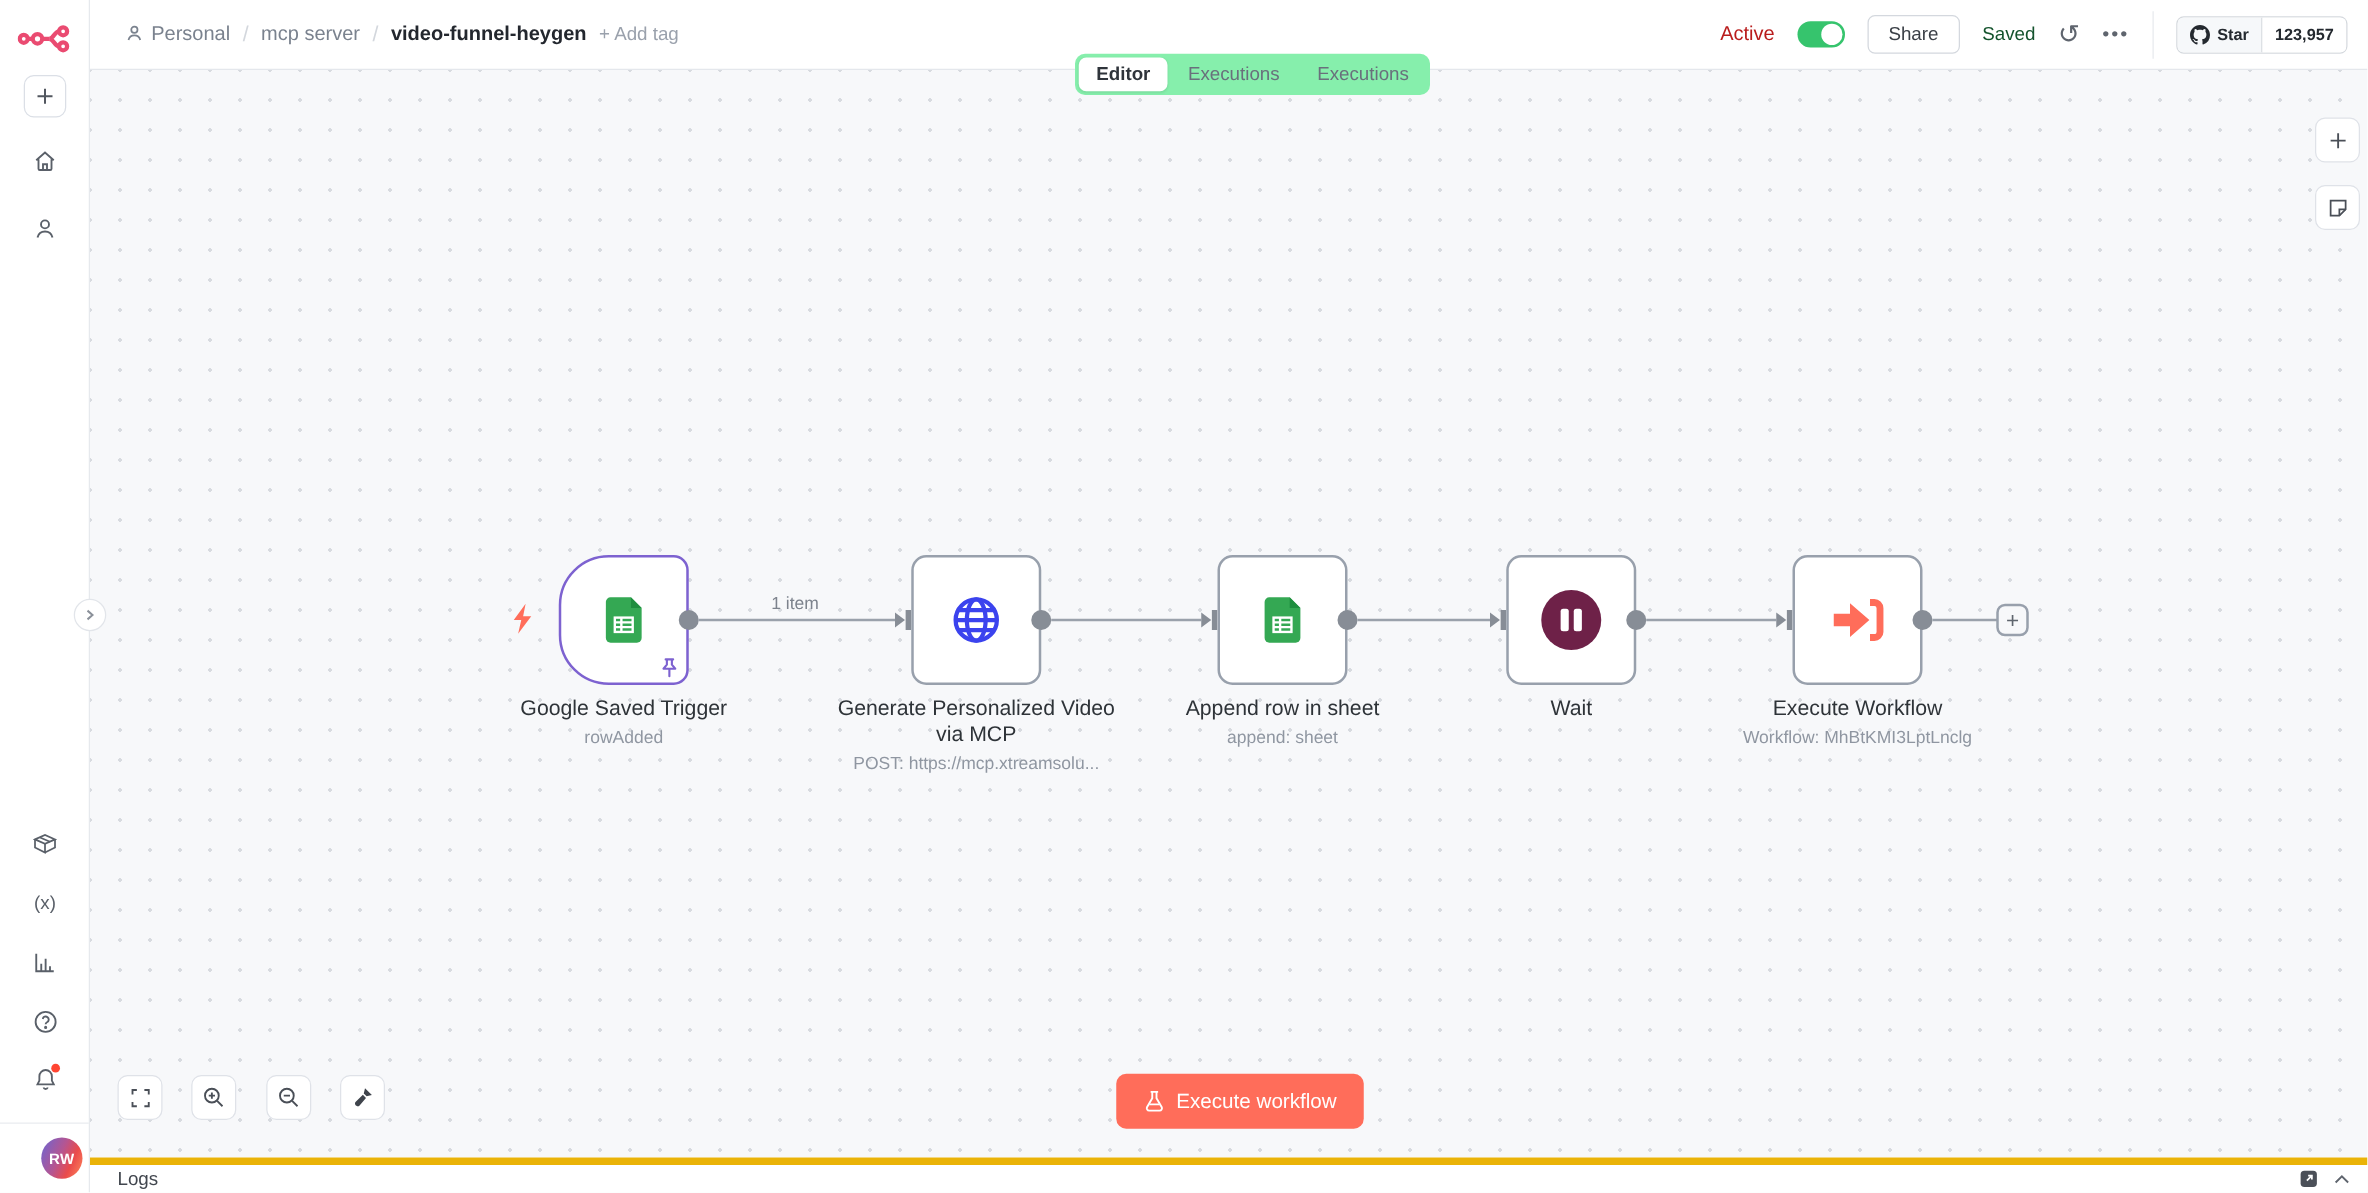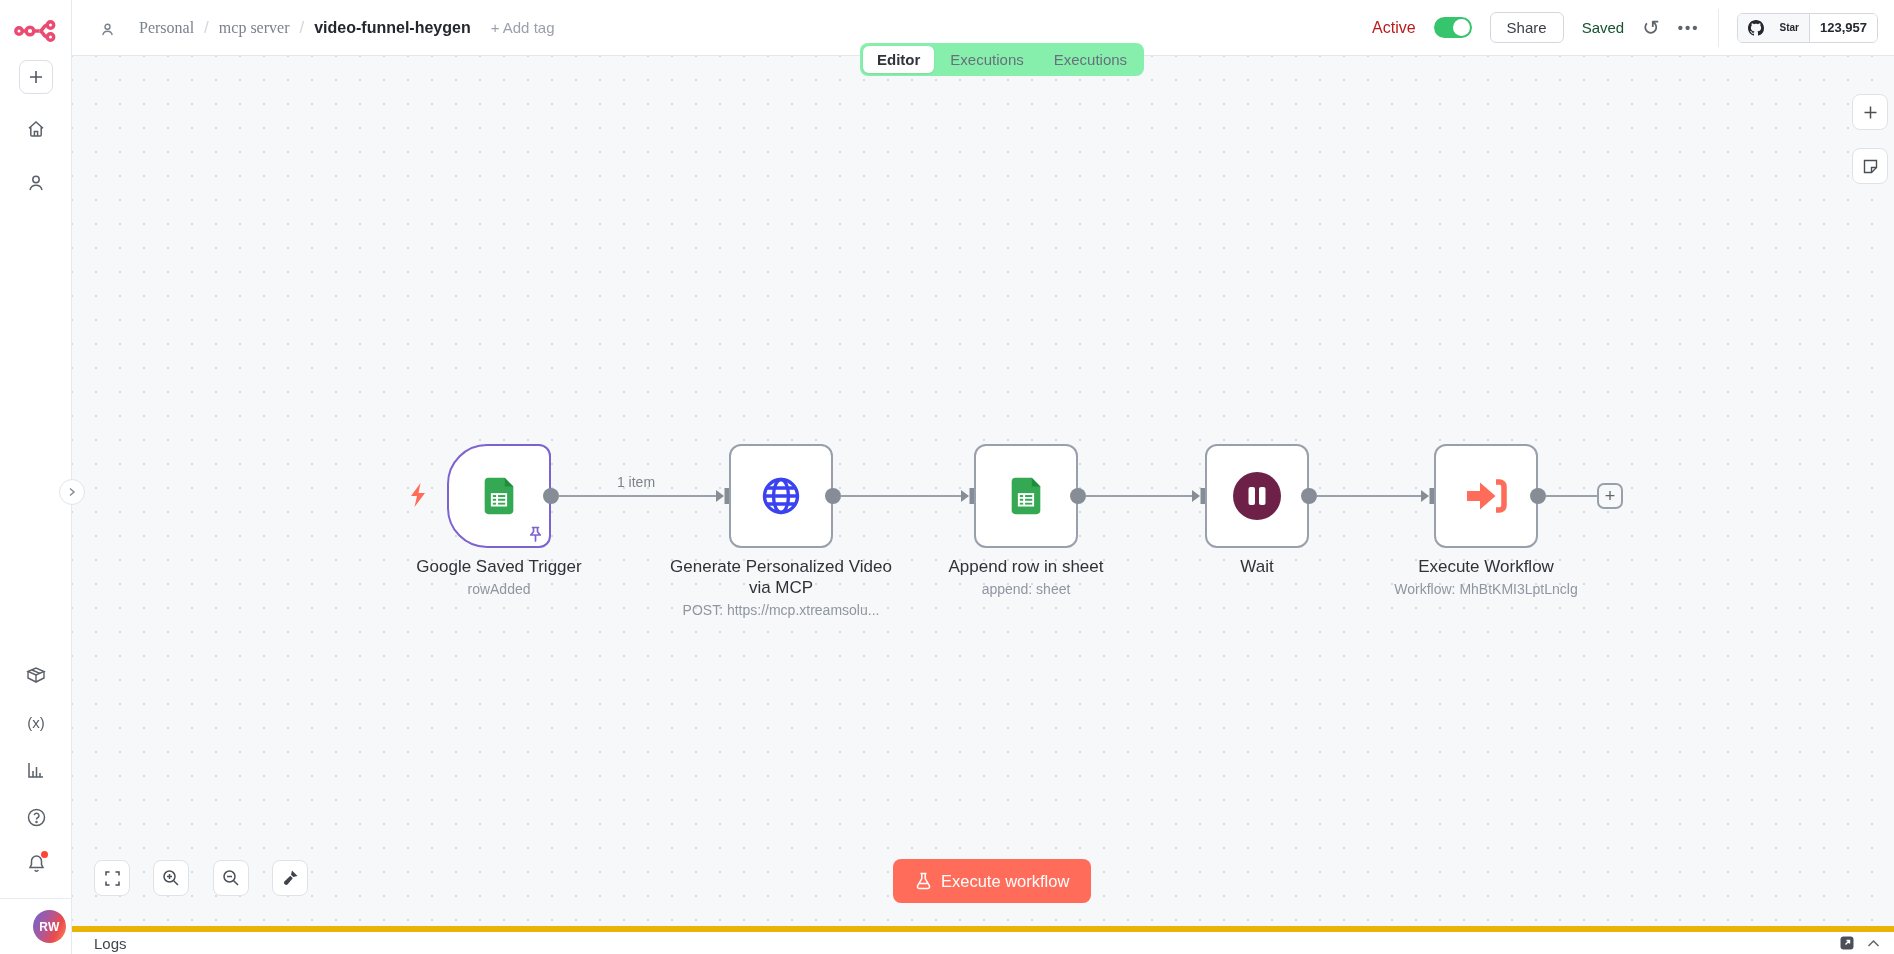--- a/index.html
+++ b/index.html
@@ -14,35 +14,35 @@
   .rail-ic { position:absolute; left:19px; width:34px; height:34px; display:flex; align-items:center; justify-content:center; color:#5a6069; cursor:pointer; }
   .rail-footer { position:absolute; left:0; bottom:0; width:71px; height:56px; border-top:1px solid #e9ecf0; display:flex; align-items:center; justify-content:center; }
   .avatar { width:33px; height:33px; border-radius:50%; background:linear-gradient(115deg,#6a66d5 0%,#b65590 45%,#ea4b4b 70%,#ff8a5c 100%);
             color:#fff; font-size:12px; font-weight:700; display:flex; align-items:center; justify-content:center; letter-spacing:.3px; cursor:pointer;margin-left:28px; }
   .notif-dot { position:absolute; top:5px; right:5px; width:7px; height:7px; border-radius:50%; background:#ff4532; }
 
   
   .hdr { position:absolute; left:72px; top:0; width:1822px; height:56px; background:#fff; border-bottom:1px solid #e4e7ec; z-index:40;
          display:flex; align-items:center; padding:0 16px 0 28px; }
   .crumbs { display:flex; align-items:center; gap:10px; font-size:16px; color:#7a828e; }
-  .crumb { display:flex; align-items:flex-end; gap:24px; cursor:pointer;font-family:Liberation Serif, serif; }
+  .crumb { display:flex; align-items:flex-start; gap:6px; cursor:pointer; }
   .crumb-sep { color:#d3d7dd; font-size:17px; cursor:default; }
   .wf-name { color:#23272e; font-weight:700; cursor:text; }
-  .add-tag { color:#9aa1ac; font-size:15px; margin-left:10px; cursor:pointer;text-align:center; }
+  .add-tag { color:#9aa1ac; font-size:15px; margin-left:0; cursor:pointer;text-align:center; }
   .hdr-right { margin-left:auto; display:flex; align-items:center; gap:18px; }
   .active-lbl { font-size:16px; font-weight:500; }
   .toggle { width:38px; height:21px; border-radius:11px; position:relative; cursor:pointer; }
   .toggle .knob { position:absolute; top:2px; right:2px; width:17px; height:17px; border-radius:50%; background:#fff; }
   .share-btn { border:1px solid #d4d8de; background:#fff; border-radius:6px; padding:6px 16px; font-size:15px; color:#3a3f46; cursor:pointer; font-family:inherit; }
   .saved { color:#14532d; font-size:15px; }
   .hist { font-size:21px; color:#5f656e; line-height:1; cursor:pointer; }
   .dots { color:#5f656e; letter-spacing:2px; font-size:15px; font-weight:700; cursor:pointer; }
   .vdiv { width:1px; height:38px; background:#e7eaee; }
   .gh { display:flex; border:1px solid #d5d9de; border-radius:6px; overflow:hidden; height:30px; cursor:pointer; }
-  .gh-left { display:flex; align-items:center; gap:16px; background:#f6f8fa; padding:0 10px; font-size:10px; font-weight:700; color:#24292f; border-right:1px solid #d5d9de; }
+  .gh-left { display:flex; align-items:center; gap:6px; background:#f6f8fa; padding:0 10px; font-size:13px; font-weight:700; color:#24292f; border-right:1px solid #d5d9de; }
   .gh-right { display:flex; align-items:center; padding:0 10px; font-size:13px; font-weight:700; color:#24292f; background:#fff; }
 
   
   .tabs { position:absolute; left:860px; top:43px; z-index:50; background:#86efac; border-radius:8px; padding:3px; display:flex; gap:2px; }
   .tab { font-size:15px; color:#69707c; padding:5px 14px; border-radius:6px; cursor:pointer; white-space:nowrap; }
   .tab.on { background:#fff; color:#2f343b; font-weight:600; box-shadow:0 1px 2px rgba(0,0,0,.08); }
 
   
   .canvas { position:absolute; left:72px; top:56px; width:1822px; height:870px; background-color:#f7f8fa;
             background-image:radial-gradient(circle,#d8dbe0 1.3px,transparent 1.5px); background-size:24px 24px; background-position:12px 12px; overflow:hidden; }

